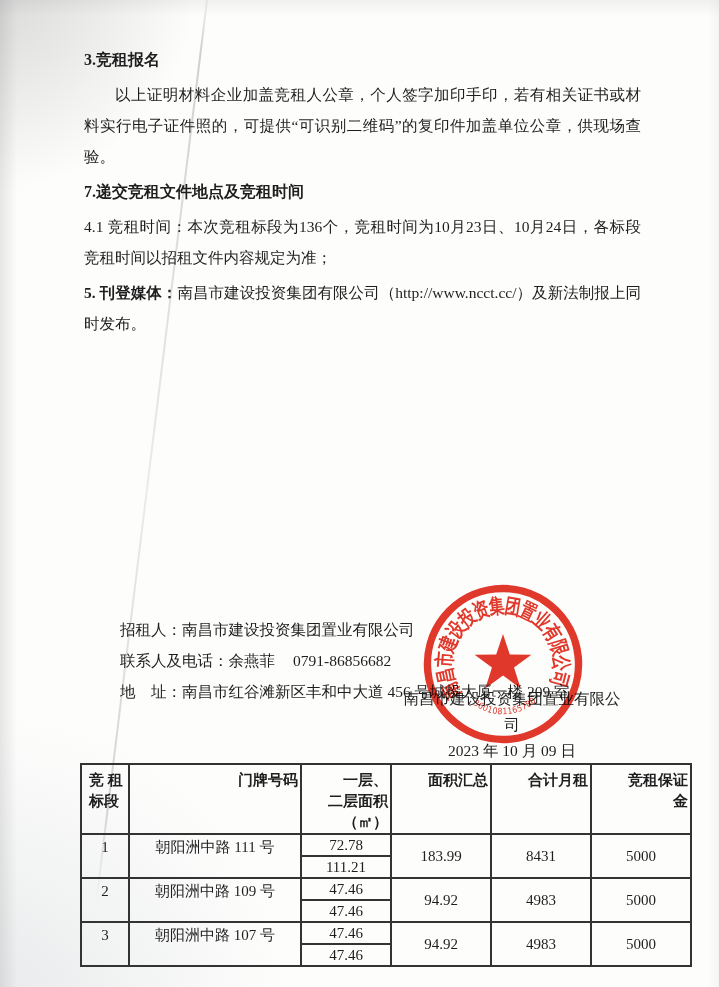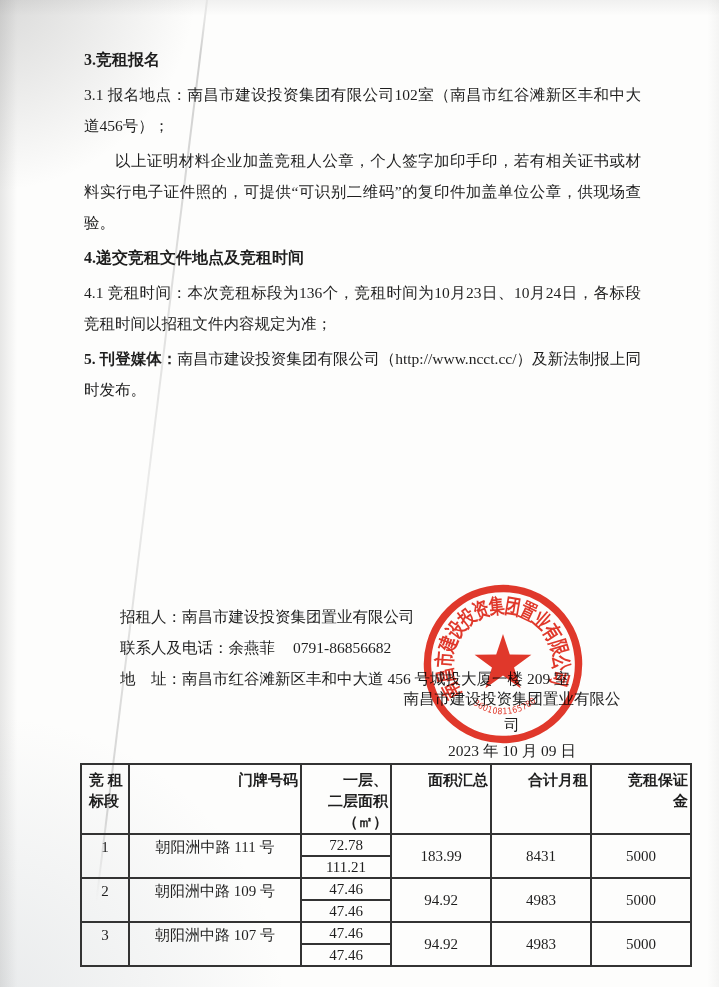--- a/index.html
+++ b/index.html
@@ -28,21 +28,21 @@
   .doc-body{
     position:absolute;left:84px;top:40px;width:557px;
     font-size:15.5px;line-height:31px;text-align:justify;
     z-index:2;
   }
   .doc-body p{margin:4px 0;}
   .sec-heading{font-weight:bold;font-size:16px;margin:6px 0 4px 0;}
   .note-para{text-indent:2em;}
   .inline-heading{font-weight:bold;}
   .sig-block{
-    position:absolute;left:120px;top:601px;
+    position:absolute;left:120px;top:614px;
     font-size:15.5px;line-height:31px;z-index:2;
   }
   .sig-line{white-space:nowrap;}
   .sig-gap{display:inline-block;width:18px;}
   .company-block{
     position:absolute;left:396px;top:686px;width:232px;
     text-align:center;font-size:15.5px;line-height:26px;z-index:2;
   }
   .seal{
     position:absolute;left:420px;top:581px;width:166px;height:166px;
@@ -72,23 +72,22 @@
 </style>
 </head>
 <body>
 
 <div class="page">
 
   <div class="crease"></div>
 
   <div class="doc-body">
     <p class="sec-heading">3.竞租报名</p>
-    <p>3.1 报名地点：南昌市建设投资集团有限公司102室（南昌市红谷滩新区丰和中大道456号）；</p>
     <p class="note-para">以上证明材料企业加盖竞租人公章，个人签字加印手印，若有相关证书或材料实行电子证件照的，可提供“可识别二维码”的复印件加盖单位公章，供现场查验。</p>
-    <p class="sec-heading">4.递交竞租文件地点及竞租时间</p>
+    <p class="sec-heading">7.递交竞租文件地点及竞租时间</p>
     <p>4.1 竞租时间：本次竞租标段为136个，竞租时间为10月23日、10月24日，各标段竞租时间以招租文件内容规定为准；</p>
     <p><span class="inline-heading">5. 刊登媒体：</span><span>南昌市建设投资集团有限公司（http://www.ncct.cc/）及新法制报上同时发布。</span></p>
   </div>
 
   <div class="sig-block">
     <div class="sig-line"><span>招租人：</span><span>南昌市建设投资集团置业有限公司</span></div>
     <div class="sig-line"><span>联系人及电话：</span><span>余燕菲</span><span class="sig-gap"></span><span>0791-86856682</span></div>
     <div class="sig-line"><span>地　址：</span><span>南昌市红谷滩新区丰和中大道 456 号城投大厦一楼 209 室</span></div>
   </div>
 

